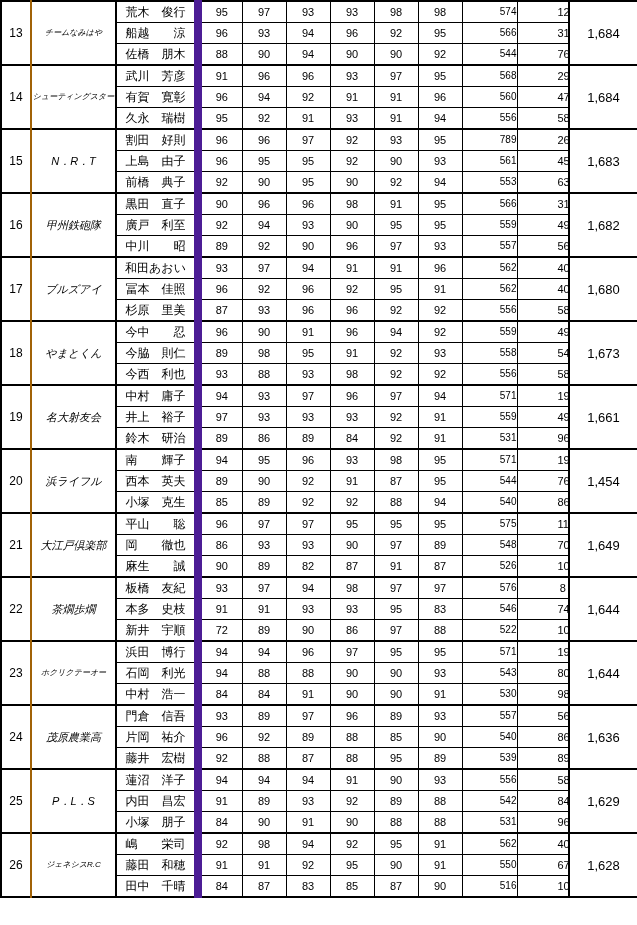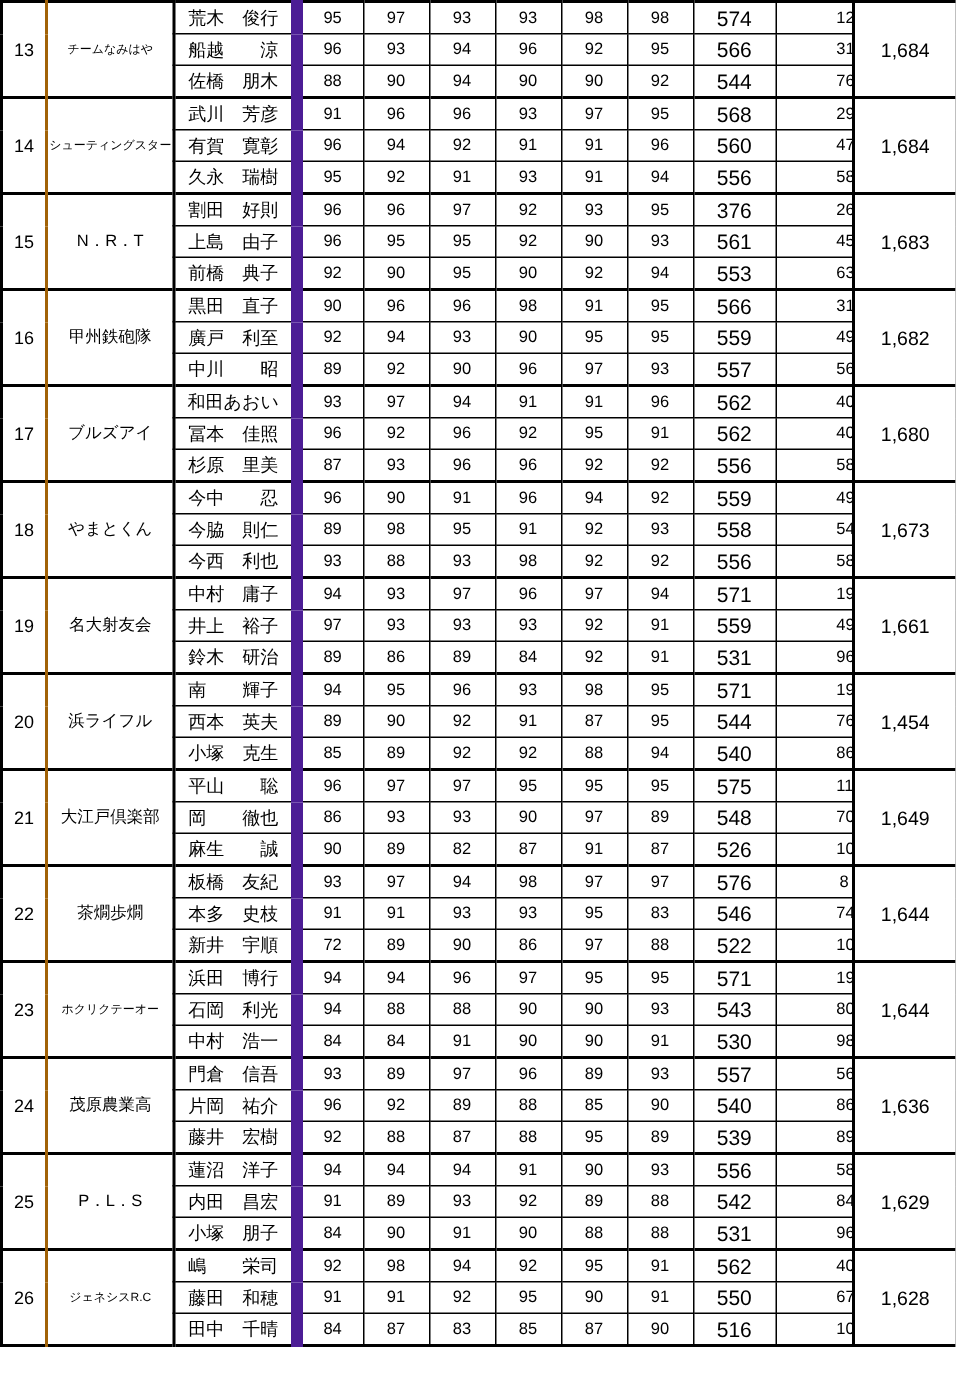--- a/index.html
+++ b/index.html
@@ -31,28 +31,29 @@
   }
   tr.team-start td { border-top: 2px solid #000; }
   td.rank {
     border-left: 2px solid #000;
     border-right: 2px solid #a16207;
     font-size: 12px;
   }
   td.teamname {
     border-right: 2px solid #000;
     font-size: 11px;
+    font-style: italic;
   }
   td.teamname.small { font-size: 8px; letter-spacing: 0px; }
   td.pname {
     border-right: 8px solid #4c1d95;
     font-size: 12px;
   }
   td.score { font-size: 11px; }
-  td.ptotal { font-size: 14px; }
+  td.ptotal { font-size: 10px; text-align: right; }
   td.prank { font-size: 11px; padding-left: 40px; }
   td.teamtotal {
     border-left: 2px solid #000;
     border-right: 2px solid #000;
     font-size: 13px;
   }
 </style>
 </head>
 <body>
 
@@ -147,21 +148,21 @@
       <tr class="team-start">
         <td class="rank" rowspan="3">15</td>
         <td class="teamname" rowspan="3">N．R．T</td>
         <td class="pname">割田　好則</td>
         <td class="score">96</td>
         <td class="score">96</td>
         <td class="score">97</td>
         <td class="score">92</td>
         <td class="score">93</td>
         <td class="score">95</td>
-        <td class="ptotal">376</td>
+        <td class="ptotal">789</td>
         <td class="prank">26</td>
         <td class="teamtotal" rowspan="3">1,683</td>
       </tr>
       <tr>
         <td class="pname">上島　由子</td>
         <td class="score">96</td>
         <td class="score">95</td>
         <td class="score">95</td>
         <td class="score">92</td>
         <td class="score">90</td>

